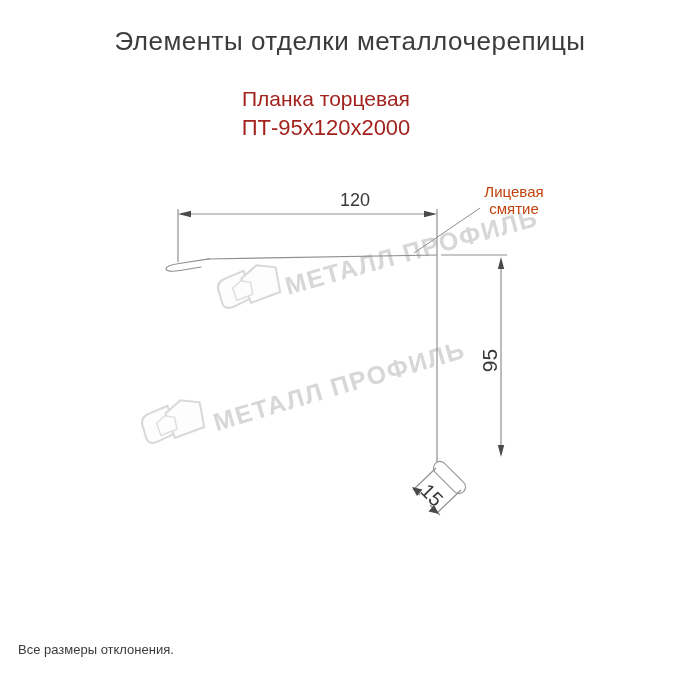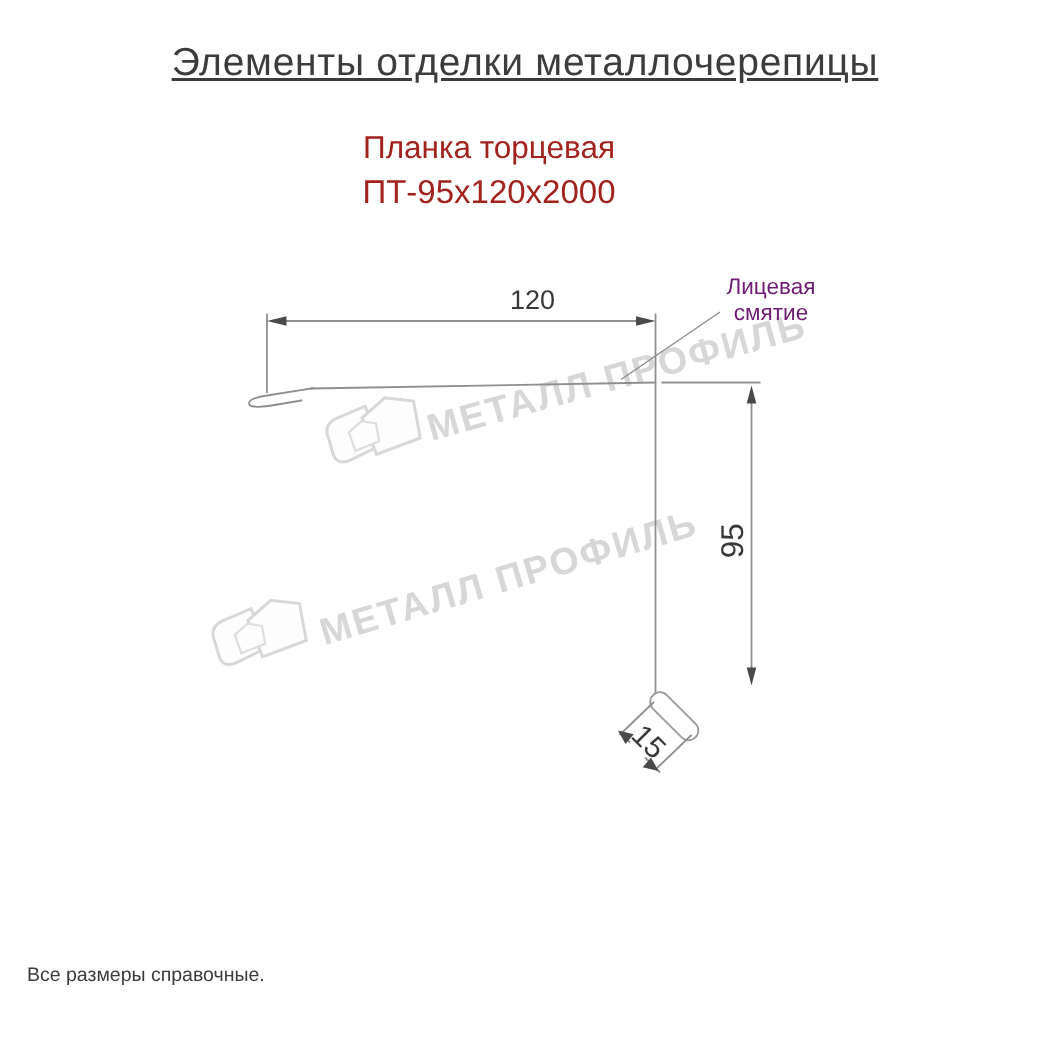--- a/index.html
+++ b/index.html
@@ -4,21 +4,21 @@
 <style>
   html,body{margin:0;padding:0;background:#fff;}
   #stage{
     position:relative;width:700px;height:700px;background:#ffffff;
     overflow:hidden;font-family:"Liberation Sans",sans-serif;
   }
   .abs{position:absolute;}
   
   .page-title{
     left:0;top:26px;width:700px;text-align:center;
-    font-size:26px;color:var(--ink,#3c3c3c);letter-spacing:0.5px;text-decoration:underline;
+    font-size:26px;color:var(--ink,#3c3c3c);letter-spacing:0.5px;
   }
   .product-name{
     left:0;top:87px;width:700px;text-align:center;
     font-size:21px;color:var(--accent,#a2231d);
     transform:translateX(-24px);
   }
   .product-sku{
     left:0;top:115px;width:700px;text-align:center;
     font-size:22px;color:var(--accent,#a2231d);
     transform:translateX(-24px);
@@ -31,21 +31,21 @@
     display:flex;align-items:center;justify-content:center;
     font-size:21px;transform:rotate(-90deg);
   }
   .dim-15{
     left:412px;top:482px;width:40px;height:26px;
     display:flex;align-items:center;justify-content:center;
     font-size:20px;transform:rotate(45deg);
   }
   .face-label{
     left:462px;top:183px;width:104px;text-align:center;
-    font-size:15px;line-height:17px;color:#701a75;
+    font-size:15px;line-height:17px;color:#c2410c;
   }
   
   .wm-text{
     font-size:25px;font-weight:bold;letter-spacing:1.5px;
     color:var(--wm,#d7d7d7);white-space:nowrap;
   }
   .wm-text-1{left:281px;top:238px;width:256px;transform:rotate(-15.5deg);}
   .wm-text-2{left:209px;top:373px;width:250px;transform:rotate(-16.5deg);}
   .wm-logo-1{left:212px;top:263px;transform:rotate(-15deg);}
   .wm-logo-2{left:136px;top:398px;transform:rotate(-15deg);}
@@ -120,16 +120,16 @@
   <div class="abs dim-label dim-95">95</div>
 
   <div class="abs dim-label dim-15">15</div>
 
   <div class="abs face-label">
     <div>Лицевая</div>
     <div>смятие</div>
   </div>
 
   <div class="abs notes">
-    <div>Все размеры справочные.</div>
+    <div>Все размеры отклонения.</div>
   </div>
 
 </div>
 
 </body></html>

